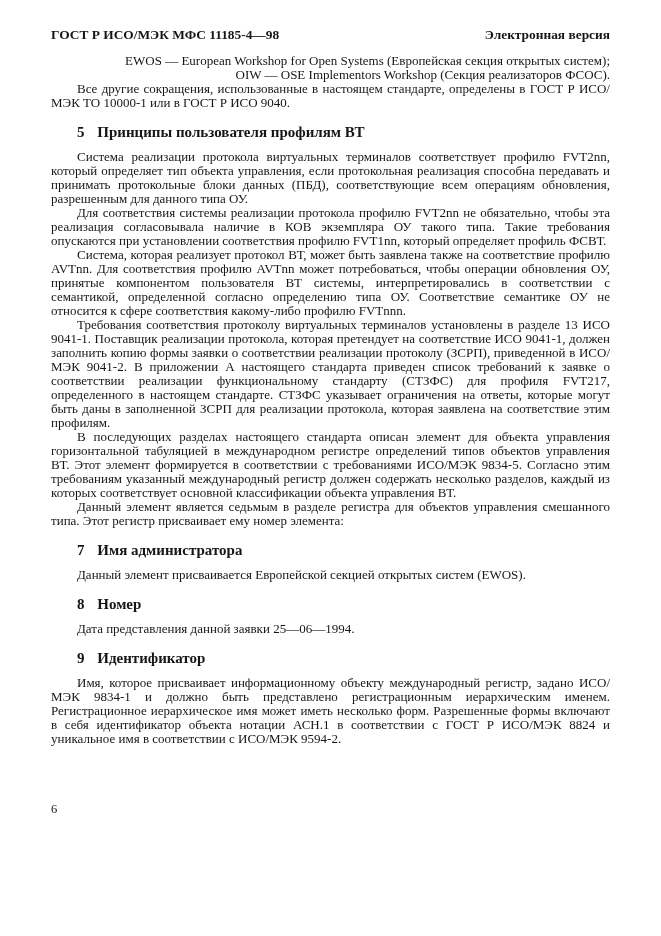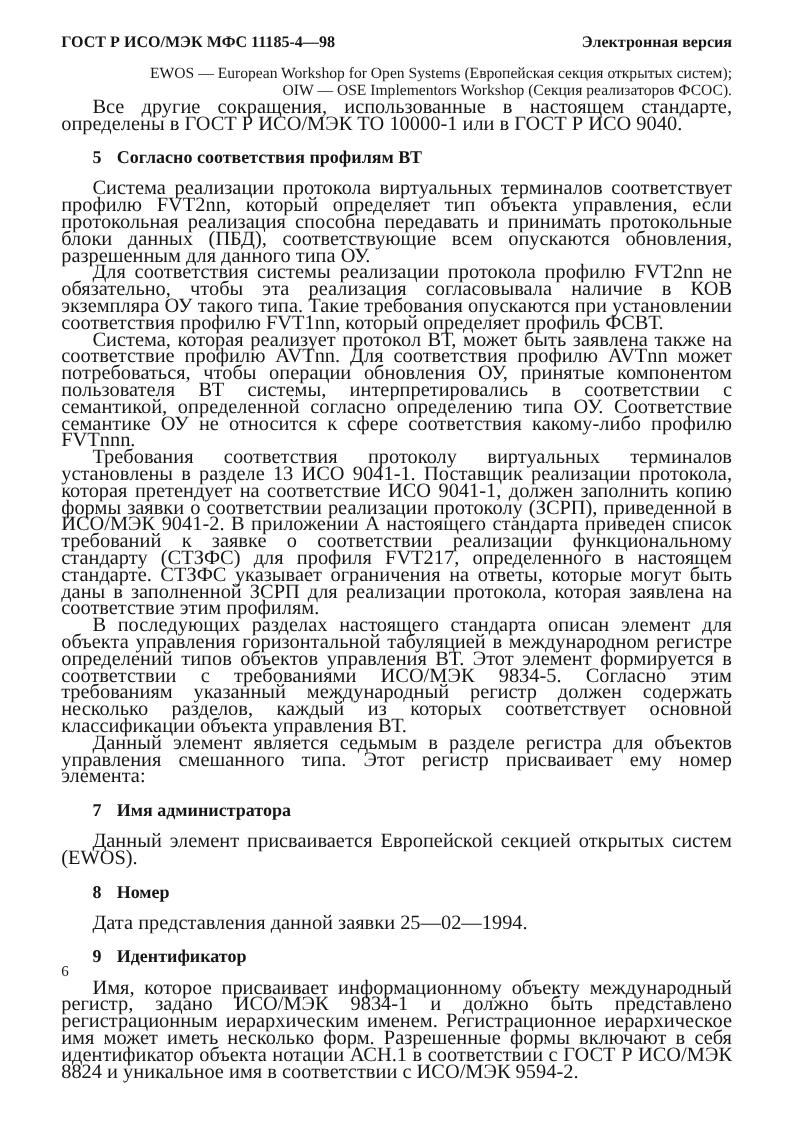--- a/index.html
+++ b/index.html
@@ -34,21 +34,21 @@
   .line {
     margin: 0;
     font-size: 13px;
     line-height: 14px;
     text-align: right;
   }
   .ind-ewos { padding-left: 26px; }
   .ind-oiw  { padding-left: 33px; }
   .para {
     margin: 0;
-    font-size: 17px;
+    font-size: 13px;
     line-height: 14px;
     text-align: justify;
     text-indent: 26px;
   }
   .heading {
     margin: 13px 0 8px 0;
     padding-left: 26px;
     font-size: 15px;
     font-weight: bold;
     line-height: 19px;
@@ -81,41 +81,41 @@
       <span>ГОСТ Р ИСО/МЭК МФС 11185-4—98</span>
       <span>Электронная версия</span>
     </div>
 
     <p class="line ind-ewos">EWOS — European Workshop for Open Systems (Европейская секция открытых систем);</p>
     <p class="line ind-oiw">OIW — OSE Implementors Workshop (Секция реализаторов ФСОС).</p>
     <p class="para">Все другие сокращения, использованные в настоящем стандарте, определены в ГОСТ Р ИСО/МЭК ТО 10000-1 или в ГОСТ Р ИСО 9040.</p>
 
     <h2 class="heading">
       <span class="hnum">5</span>
-      <span>Согласно соответствия профилям ВТ</span>
+      <span>Принципы пользователя профилям ВТ</span>
     </h2>
-    <p class="para">Система реализации протокола виртуальных терминалов соответствует профилю FVT2nn, который определяет тип объекта управления, если протокольная реализация способна передавать и принимать протокольные блоки данных (ПБД), соответствующие всем опускаются обновления, разрешенным для данного типа ОУ.</p>
+    <p class="para">Система реализации протокола виртуальных терминалов соответствует профилю FVT2nn, который определяет тип объекта управления, если протокольная реализация способна передавать и принимать протокольные блоки данных (ПБД), соответствующие всем операциям обновления, разрешенным для данного типа ОУ.</p>
     <p class="para">Для соответствия системы реализации протокола профилю FVT2nn не обязательно, чтобы эта реализация согласовывала наличие в КОВ экземпляра ОУ такого типа. Такие требования опускаются при установлении соответствия профилю FVT1nn, который определяет профиль ФСВТ.</p>
     <p class="para">Система, которая реализует протокол ВТ, может быть заявлена также на соответствие профилю AVTnn. Для соответствия профилю AVTnn может потребоваться, чтобы операции обновления ОУ, принятые компонентом пользователя ВТ системы, интерпретировались в соответствии с семантикой, определенной согласно определению типа ОУ. Соответствие семантике ОУ не относится к сфере соответствия какому-либо профилю FVTnnn.</p>
     <p class="para">Требования соответствия протоколу виртуальных терминалов установлены в разделе 13 ИСО 9041-1. Поставщик реализации протокола, которая претендует на соответствие ИСО 9041-1, должен заполнить копию формы заявки о соответствии реализации протоколу (ЗСРП), приведенной в ИСО/МЭК 9041-2. В приложении А настоящего стандарта приведен список требований к заявке о соответствии реализации функциональному стандарту (СТЗФС) для профиля FVT217, определенного в настоящем стандарте. СТЗФС указывает ограничения на ответы, которые могут быть даны в заполненной ЗСРП для реализации протокола, которая заявлена на соответствие этим профилям.</p>
 
     <p class="para">В последующих разделах настоящего стандарта описан элемент для объекта управления горизонтальной табуляцией в международном регистре определений типов объектов управления ВТ. Этот элемент формируется в соответствии с требованиями ИСО/МЭК 9834-5. Согласно этим требованиям указанный международный регистр должен содержать несколько разделов, каждый из которых соответствует основной классификации объекта управления ВТ.</p>
     <p class="para">Данный элемент является седьмым в разделе регистра для объектов управления смешанного типа. Этот регистр присваивает ему номер элемента:</p>
 
     <h2 class="heading">
       <span class="hnum">7</span>
       <span>Имя администратора</span>
     </h2>
     <p class="para">Данный элемент присваивается Европейской секцией открытых систем (EWOS).</p>
 
     <h2 class="heading">
       <span class="hnum">8</span>
       <span>Номер</span>
     </h2>
-    <p class="para">Дата представления данной заявки 25—02—1994.</p>
+    <p class="para">Дата представления данной заявки 25—06—1994.</p>
 
     <h2 class="heading">
       <span class="hnum">9</span>
       <span>Идентификатор</span>
     </h2>
     <p class="para">Имя, которое присваивает информационному объекту международный регистр, задано ИСО/МЭК 9834-1 и должно быть представлено регистрационным иерархическим именем. Регистрационное иерархическое имя может иметь несколько форм. Разрешенные формы включают в себя идентификатор объекта нотации АСН.1 в соответствии с ГОСТ Р ИСО/МЭК 8824 и уникальное имя в соответствии с ИСО/МЭК 9594-2.</p>
 
   </div>
 
   <div class="page-number">6</div>

